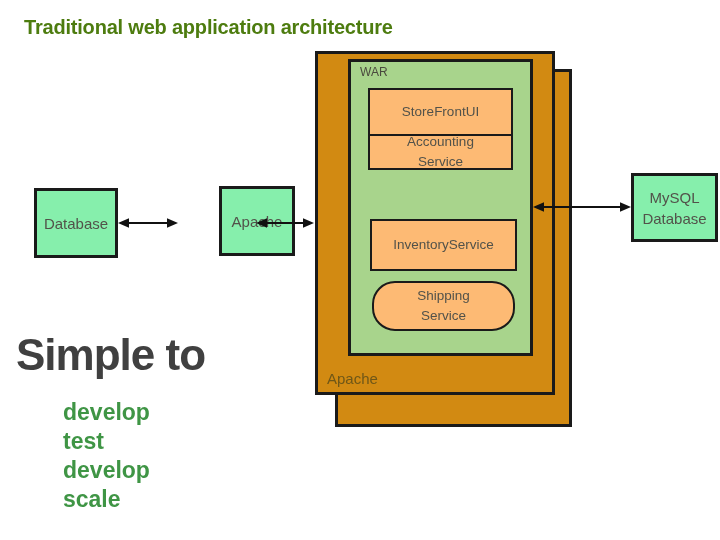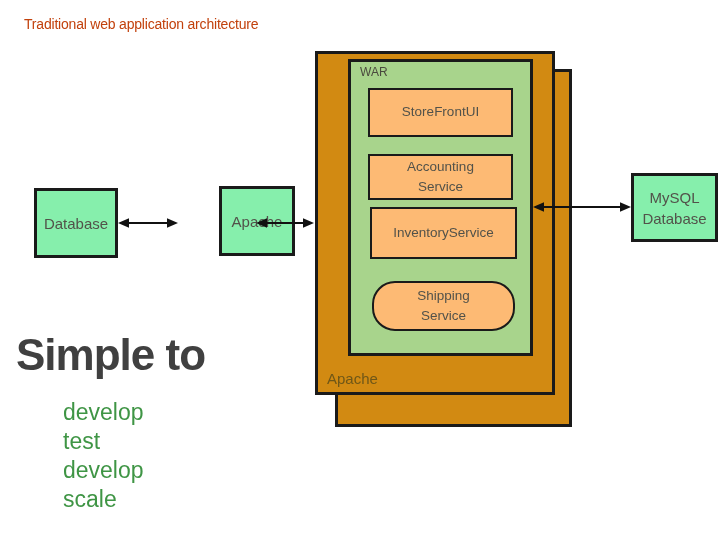--- a/index.html
+++ b/index.html
@@ -2,21 +2,21 @@
 <html><head>
 <meta charset="utf-8">
 <style>
   html,body{margin:0;padding:0;background:#ffffff;}
   .canvas{
     position:relative;width:720px;height:540px;background:#ffffff;
     font-family:"Liberation Sans", sans-serif;overflow:hidden;
   }
   .abs{position:absolute;box-sizing:border-box;}
   .slide-title{
-    left:24px;top:16px;font-size:14px;font-weight:normal;color:#c2410c;
+    left:24px;top:16px;font-size:20px;font-weight:bold;color:#4d7c0f;
     letter-spacing:-0.2px;white-space:nowrap;
   }
   .node{
     background:#86efac;border:3px solid #1A1A1A;color:#52524A;
     display:flex;align-items:center;justify-content:center;text-align:center;
     font-size:15px;line-height:1.4;white-space:pre-line;
   }
   .browser-box{left:34px;top:188px;width:84px;height:70px;}
   .apache-box{left:179px;top:186px;width:76px;height:70px;margin-left:40px;}
   .mysql-box{left:631px;top:173px;width:87px;height:69px;z-index:3;}
@@ -35,33 +35,33 @@
     left:30px;top:5px;width:185px;height:297px;
     background:#A8D48C;border:3px solid #1A1A1A;padding-left:35px;
   }
   .war-label{left:9px;top:3px;font-size:12px;color:#4A4A3E;}
   .service-box{
     background:#fdba74;border:2px solid #1A1A1A;color:#52524A;
     display:flex;align-items:center;justify-content:center;text-align:center;
     font-size:13.5px;line-height:1.5;white-space:pre-line;
   }
   .svc-0{left:17px;top:26px;width:145px;height:49px;}
-  .svc-1{left:17px;top:92px;width:145px;height:46px;}
-  .svc-2{left:19px;top:145px;width:147px;height:52px;}
+  .svc-1{left:17px;top:72px;width:145px;height:36px;}
+  .svc-2{left:19px;top:157px;width:147px;height:52px;}
   .svc-3{left:21px;top:219px;width:143px;height:50px;border-radius:23px;}
   .arrow{z-index:10;}
   .arrow-1{left:117px;top:214px;}
   .arrow-2{left:255px;top:214px;}
   .arrow-3{left:532px;top:198px;}
   .simple-heading{
     left:16px;top:330px;font-size:44px;font-weight:bold;color:#404040;
     letter-spacing:-1px;white-space:nowrap;
   }
   .benefit-list{
-    left:63px;top:398px;font-size:23px;font-weight:normal;color:#3F9545;
+    left:63px;top:398px;font-size:23px;font-weight:bold;color:#3F9545;
     line-height:29px;
   }
 </style>
 </head>
 <body>
 
 <div class="canvas">
 
   <div class="abs slide-title">Traditional web application architecture</div>
 

